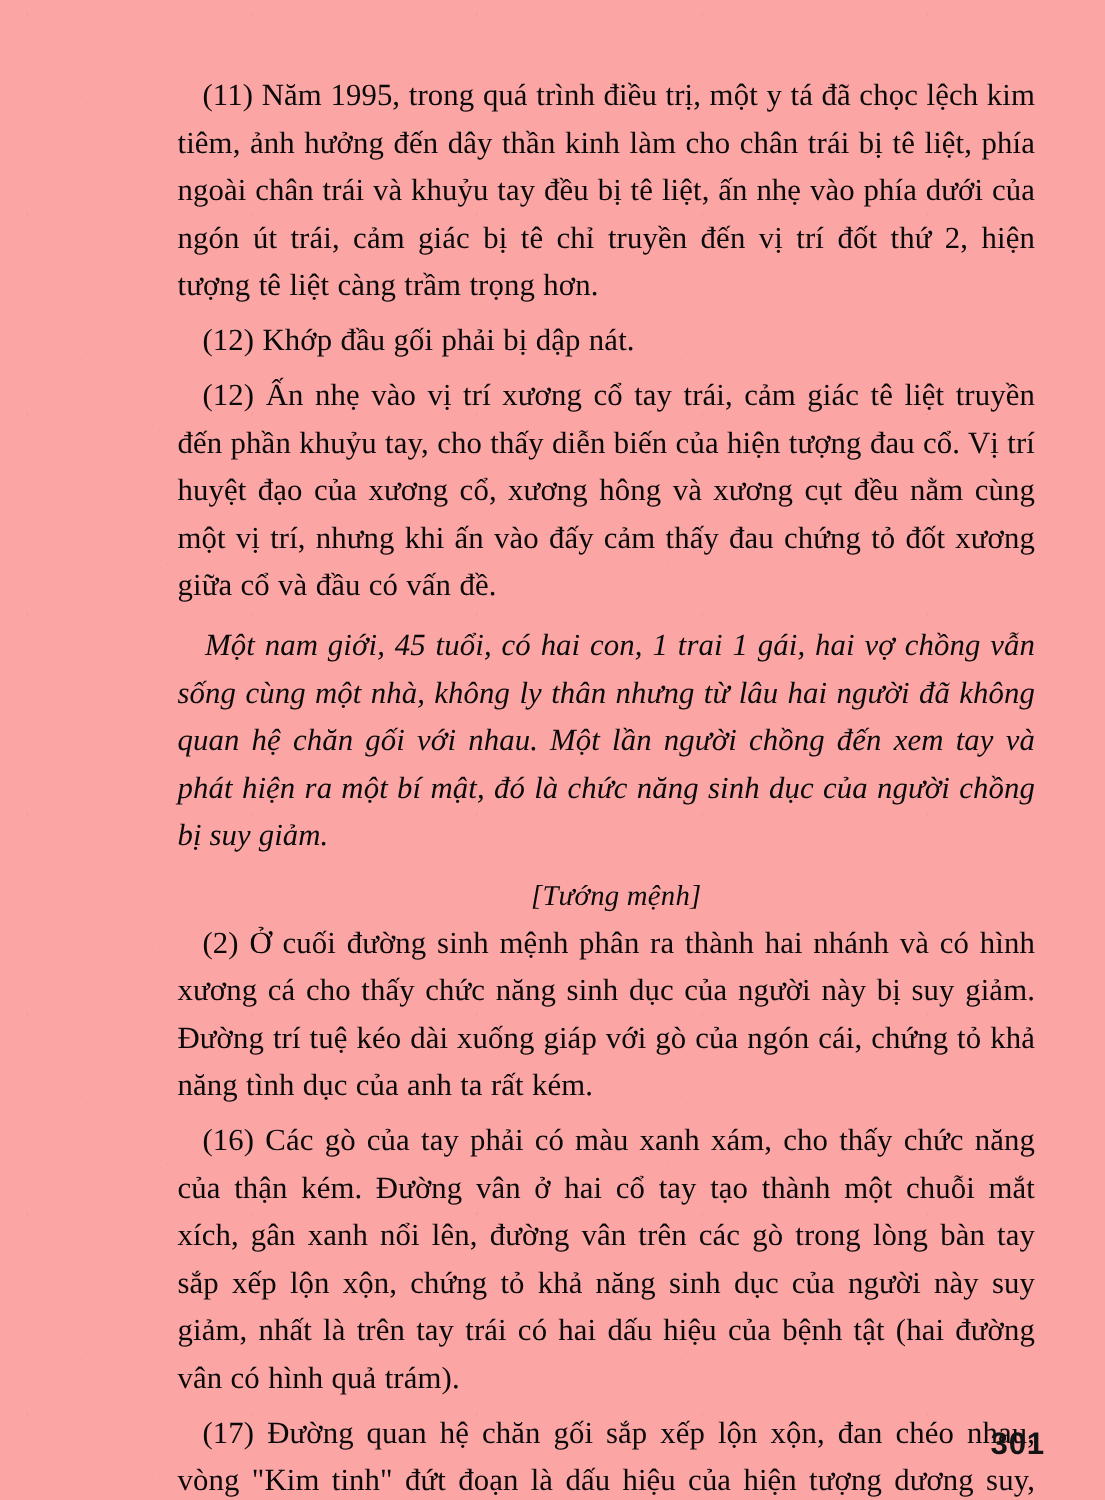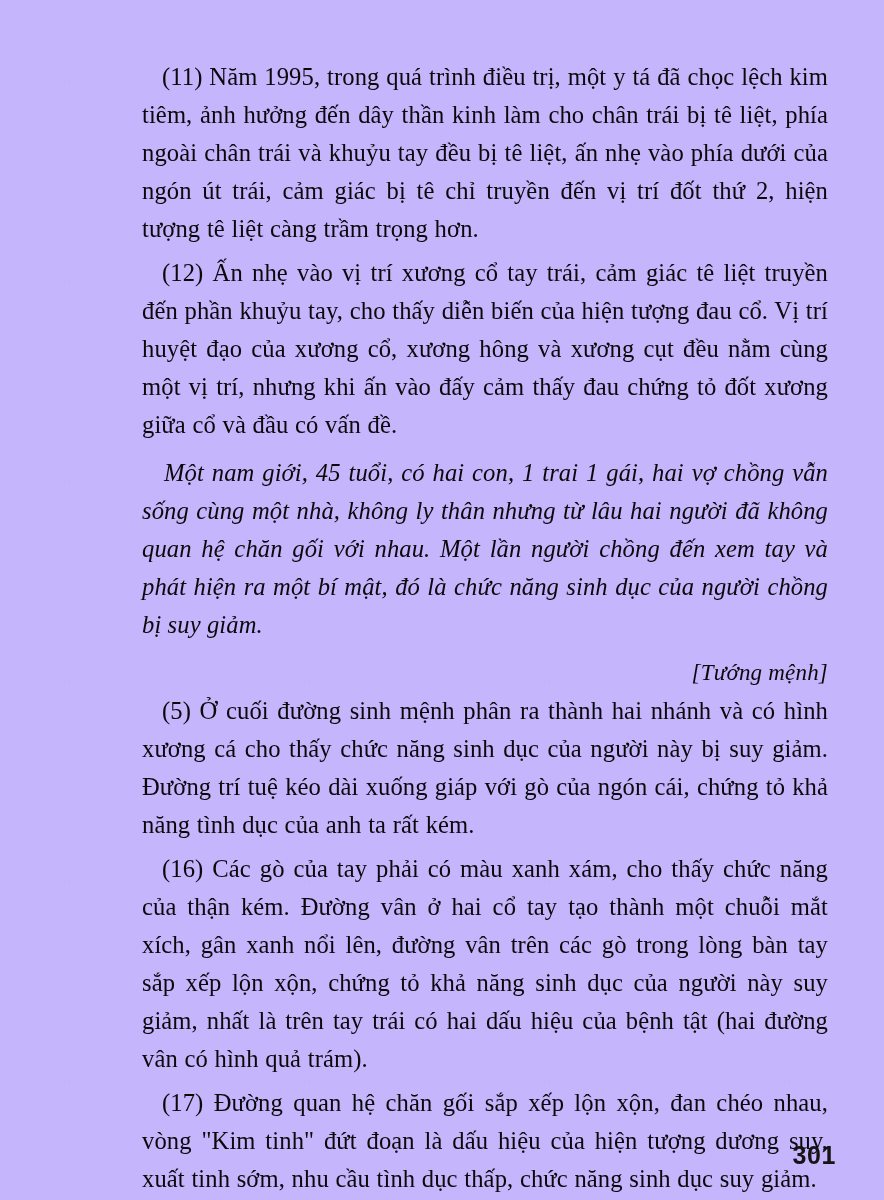--- a/index.html
+++ b/index.html
@@ -7,21 +7,21 @@
     margin: 0;
     padding: 0;
     background: #ffffff;
   }
 
   .page {
     position: relative;
     width: 884px;
     height: 1200px;
     margin: 0 auto;
-    background: #c4b5fd;
+    background: #fca5a5;
     overflow: hidden;
     font-family: "Liberation Serif", "DejaVu Serif", serif;
     color: #0a0a0a;
     -webkit-font-smoothing: none;
   }
 
   
   .scan-noise {
     position: absolute;
     inset: 0;
@@ -66,21 +66,21 @@
     line-height: 38px;
     text-indent: 22px;
     font-weight: normal;
     font-style: italic;
     letter-spacing: 0.1px;
   }
 
   
   p.section-label {
     margin: 10px 0 0 0;
-    text-align: right;
+    text-align: center;
     font-size: 23px;
     line-height: 38px;
     text-indent: 16px;
     font-style: italic;
     letter-spacing: 0.2px;
   }
 
   
   p.para:last-child {
     margin-bottom: 0;
@@ -101,29 +101,30 @@
 <body>
 
 <div class="page">
 
   <div class="scan-noise"></div>
 
   <div class="text-column">
 
     <p class="para">(11) Năm 1995, trong quá trình điều trị, một y tá đã chọc lệch kim tiêm, ảnh hưởng đến dây thần kinh làm cho chân trái bị tê liệt, phía ngoài chân trái và khuỷu tay đều bị tê liệt, ấn nhẹ vào phía dưới của ngón út trái, cảm giác bị tê chỉ truyền đến vị trí đốt thứ 2, hiện tượng tê liệt càng trầm trọng hơn.</p>
 
+    <p class="para">(12) Khớp đầu gối phải bị dập nát.</p>
 
     <p class="para">(12) Ấn nhẹ vào vị trí xương cổ tay trái, cảm giác tê liệt truyền đến phần khuỷu tay, cho thấy diễn biến của hiện tượng đau cổ. Vị trí huyệt đạo của xương cổ, xương hông và xương cụt đều nằm cùng một vị trí, nhưng khi ấn vào đấy cảm thấy đau chứng tỏ đốt xương giữa cổ và đầu có vấn đề.</p>
 
 
     <p class="case-block">Một nam giới, 45 tuổi, có hai con, 1 trai 1 gái, hai vợ chồng vẫn sống cùng một nhà, không ly thân nhưng từ lâu hai người đã không quan hệ chăn gối với nhau. Một lần người chồng đến xem tay và phát hiện ra một bí mật, đó là chức năng sinh dục của người chồng bị suy giảm.</p>
 
     <p class="section-label">[Tướng mệnh]</p>
 
-    <p class="para">(5) Ở cuối đường sinh mệnh phân ra thành hai nhánh và có hình xương cá cho thấy chức năng sinh dục của người này bị suy giảm. Đường trí tuệ kéo dài xuống giáp với gò của ngón cái, chứng tỏ khả năng tình dục của anh ta rất kém.</p>
+    <p class="para">(2) Ở cuối đường sinh mệnh phân ra thành hai nhánh và có hình xương cá cho thấy chức năng sinh dục của người này bị suy giảm. Đường trí tuệ kéo dài xuống giáp với gò của ngón cái, chứng tỏ khả năng tình dục của anh ta rất kém.</p>
 
     <p class="para">(16) Các gò của tay phải có màu xanh xám, cho thấy chức năng của thận kém. Đường vân ở hai cổ tay tạo thành một chuỗi mắt xích, gân xanh nổi lên, đường vân trên các gò trong lòng bàn tay sắp xếp lộn xộn, chứng tỏ khả năng sinh dục của người này suy giảm, nhất là trên tay trái có hai dấu hiệu của bệnh tật (hai đường vân có hình quả trám).</p>
 
     <p class="para">(17) Đường quan hệ chăn gối sắp xếp lộn xộn, đan chéo nhau, vòng "Kim tinh" đứt đoạn là dấu hiệu của hiện tượng dương suy, xuất tinh sớm, nhu cầu tình dục thấp, chức năng sinh dục suy giảm.</p>
 
   </div>
 
   <div class="page-number">301</div>
 
 </div>

